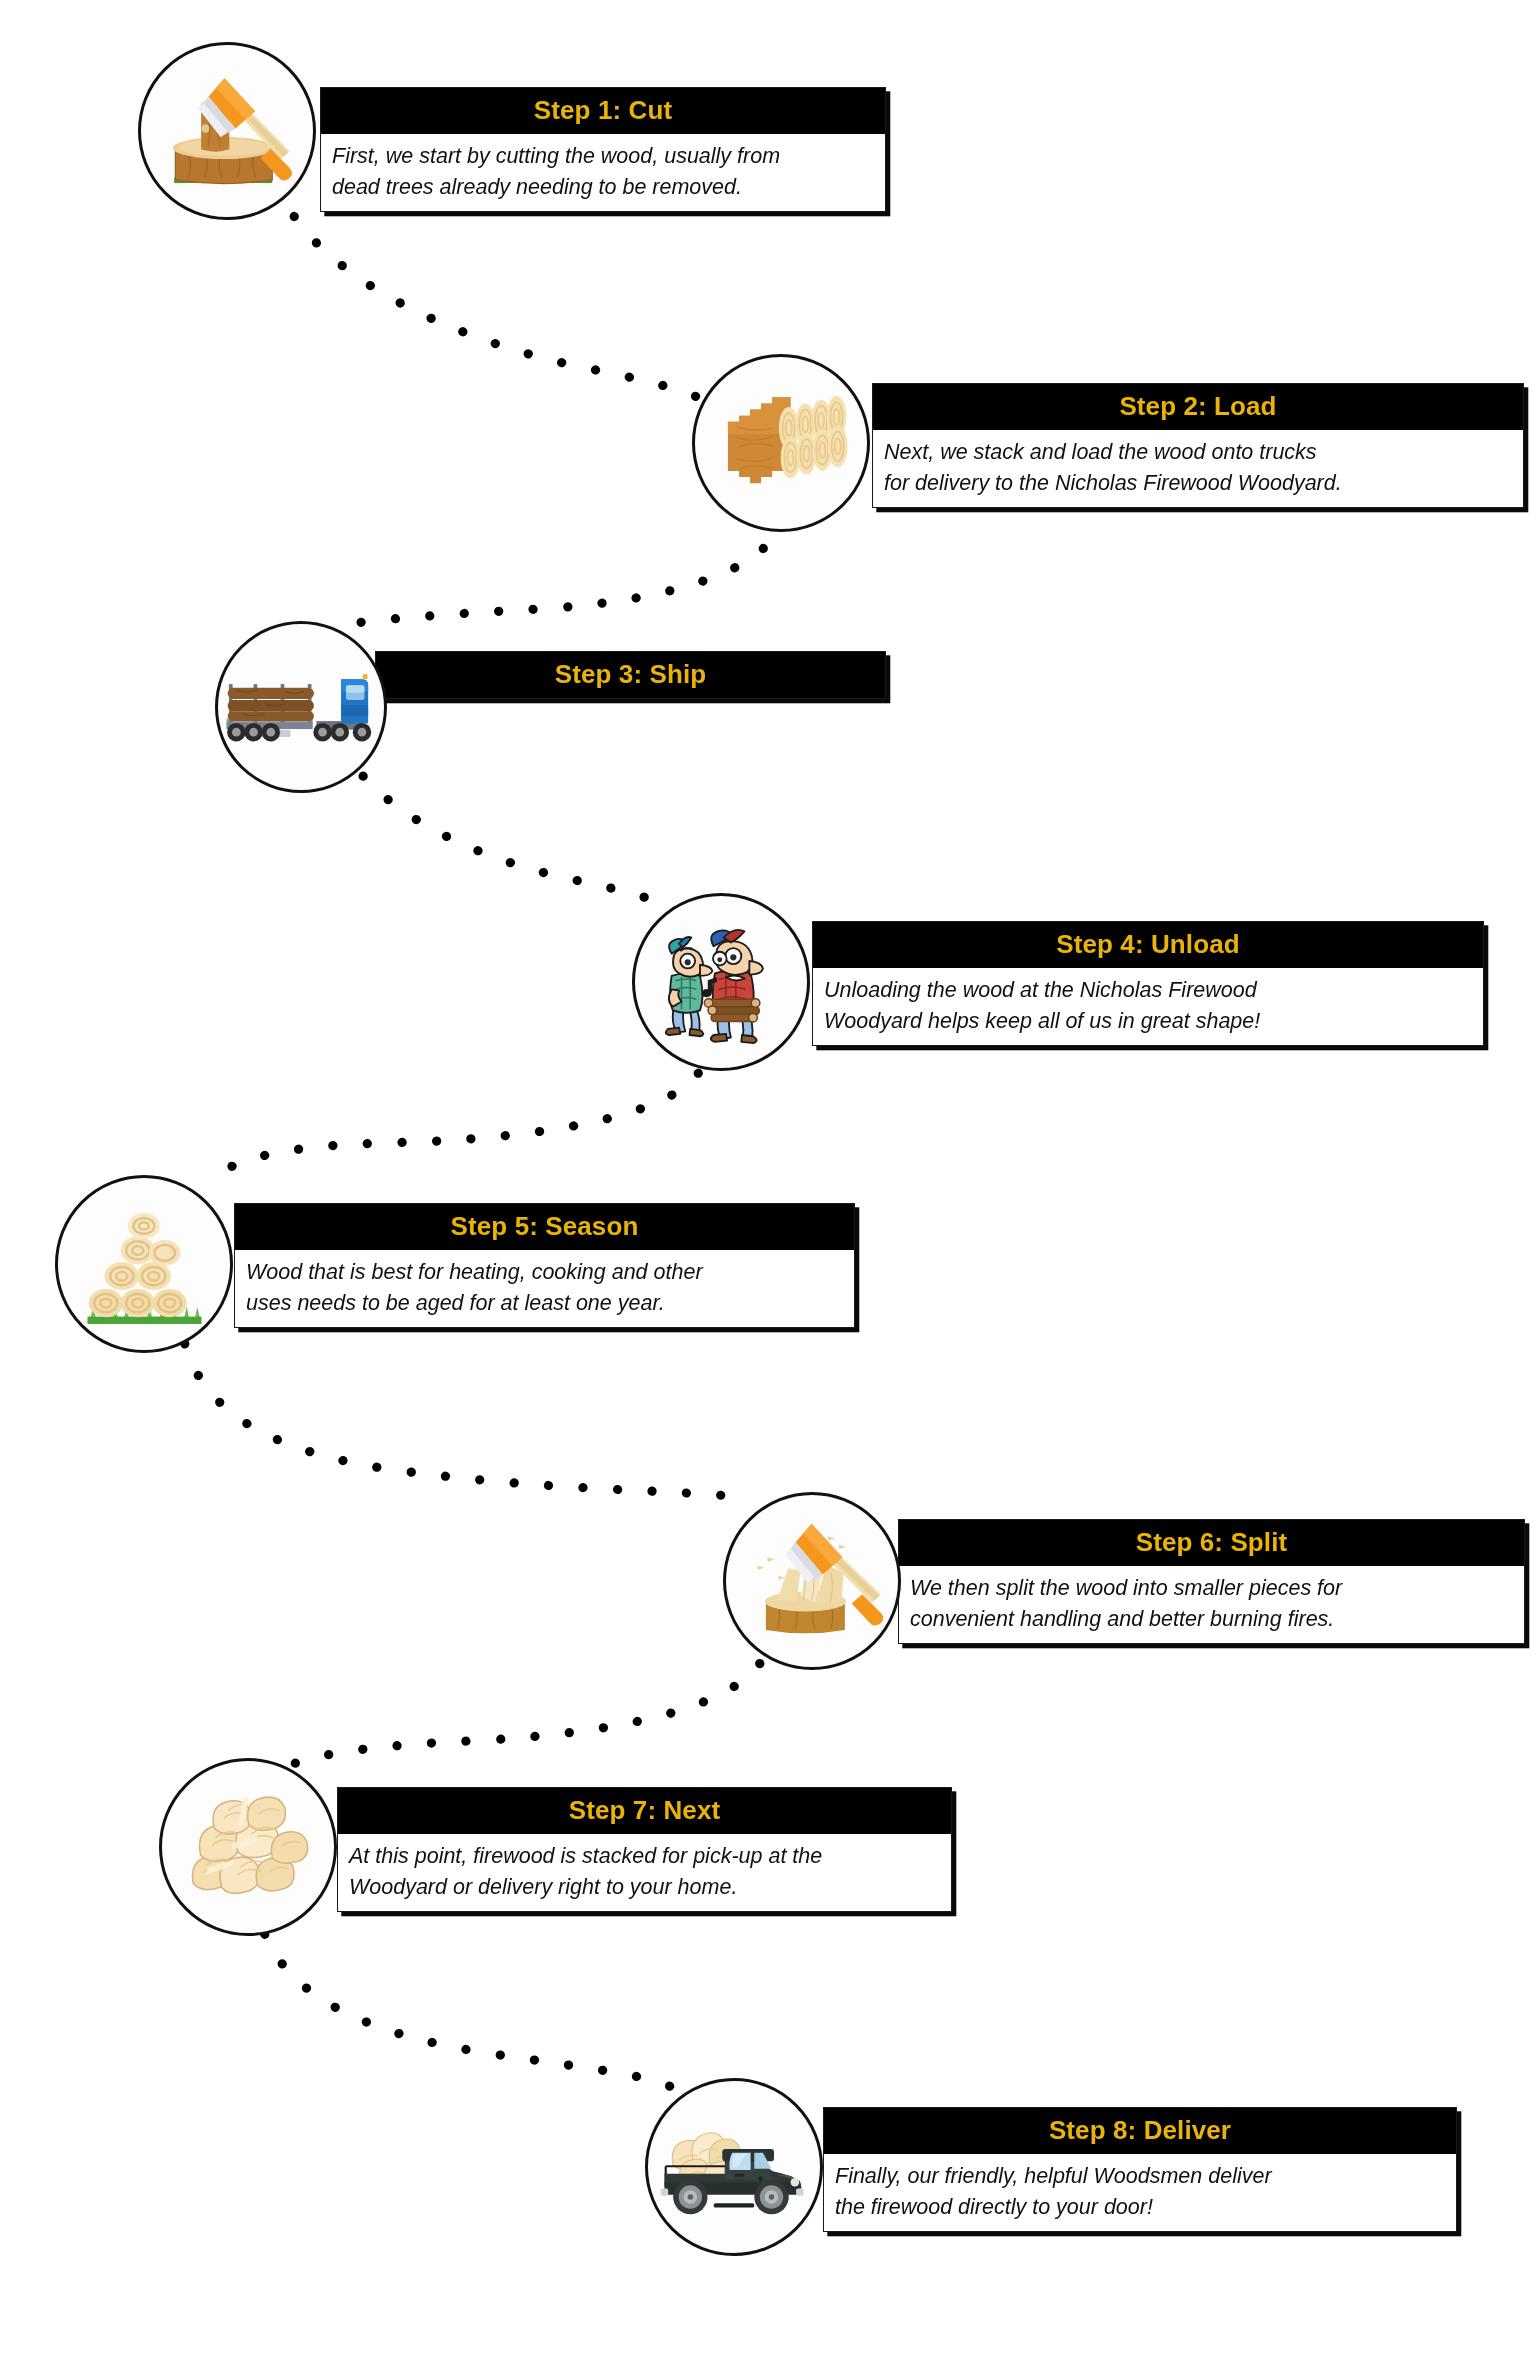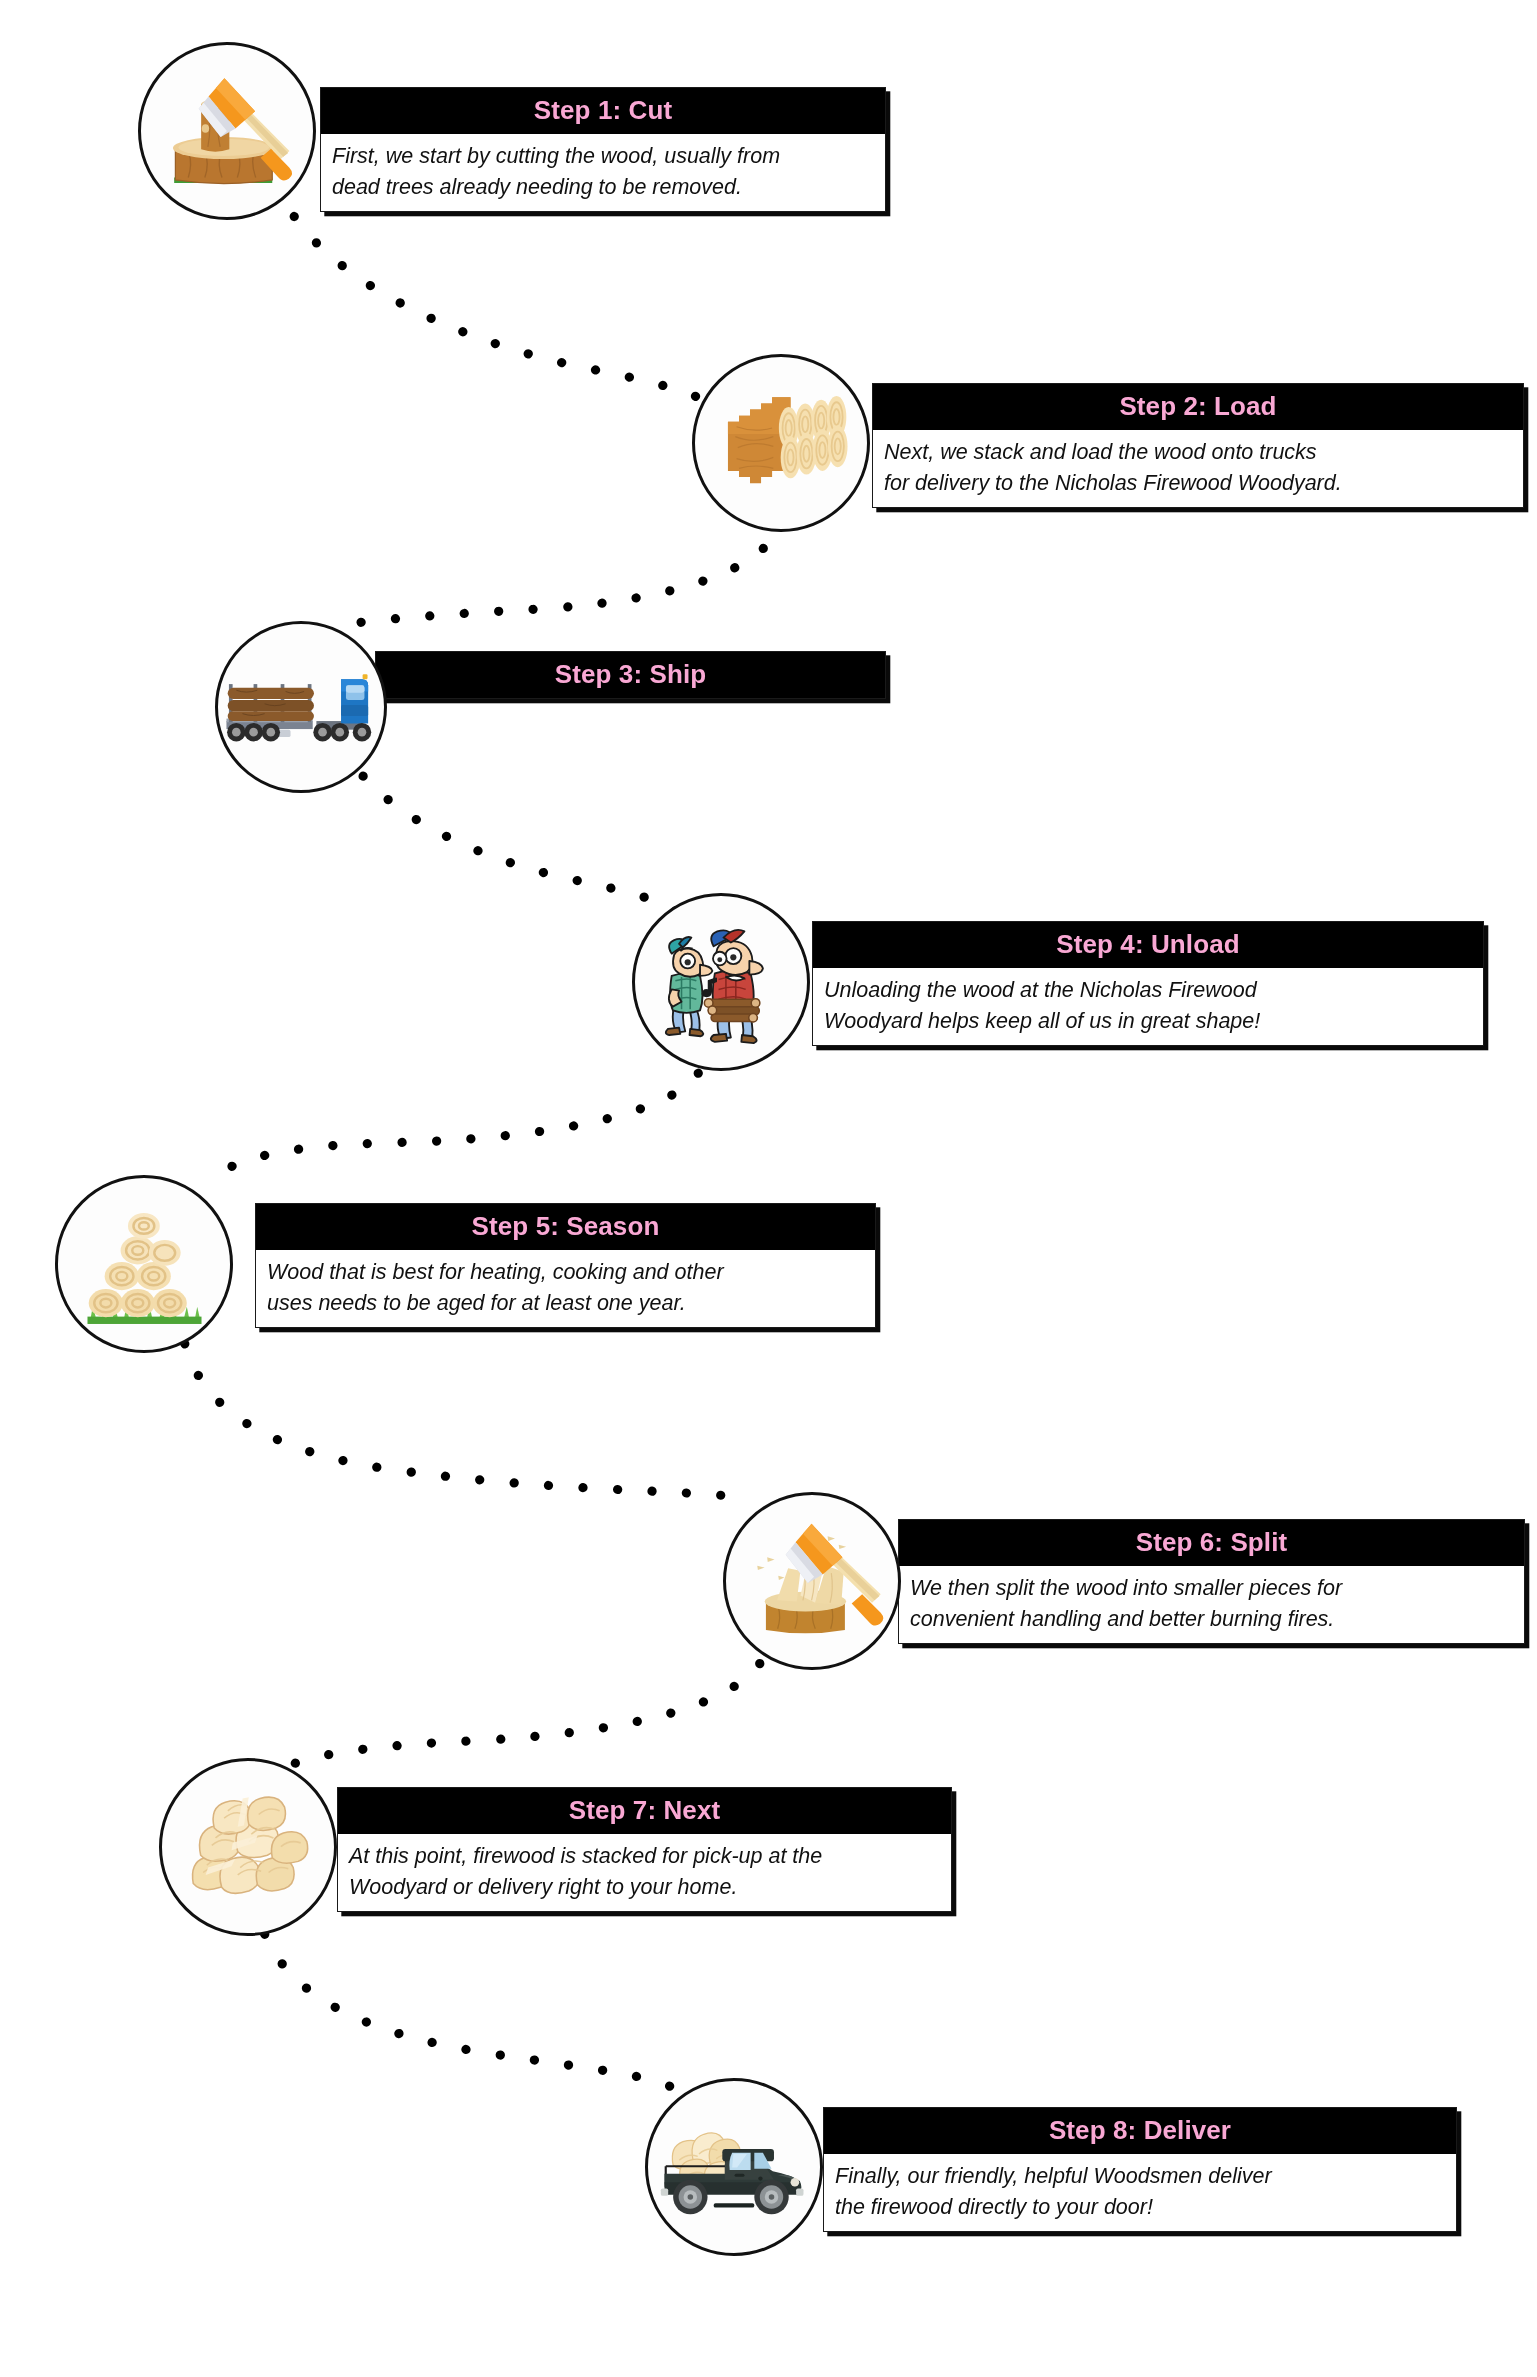--- a/index.html
+++ b/index.html
@@ -37,21 +37,21 @@
   }
   .card {
     position: absolute;
     background: #ffffff;
     border: 1.8px solid #1a1a1a;
     box-shadow: 4.3px 4.3px 0 0 #0a0a0a;
     z-index: 2;
   }
   .card-title {
     background: #000000;
-    color: #f9a8d4;
+    color: #eab308;
     text-align: center;
     font-size: 26px;
     font-weight: bold;
     letter-spacing: 0.1px;
     padding: 9.2px 6.2px 10.5px 6.2px;
     line-height: 1.0;
   }
   .card-body {
     background: #ffffff;
     color: #111111;
@@ -319,21 +319,21 @@
             <ellipse cx="172" cy="178" rx="7" ry="7" fill="#ddb584"></ellipse>
           </g>
 
           <path d="M100 118 v16 q-6 -3 -9 2 q-3 6 4 7 q8 1 9 -7 v-14 l8 -3 v-5z" fill="#1c1c1c"></path>
         </g>
       </svg>
     </div>
   </div>
 
   <div class="step">
-    <div class="card" style="left:234px; top:1203px; width:621px;margin-left:21px;">
+    <div class="card" style="left:234px; top:1203px; width:621px;">
       <div class="card-title">Step 5: Season</div>
       <div class="card-body">Wood that is best for heating, cooking and other
 uses needs to be aged for at least one year.</div>
     </div>
     <div class="bubble" style="left:55px; top:1175px; width:178px; height:178px;">
       <svg width="141" height="141" viewBox="0 0 230 230">
 
         <g fill="#6cc04a">
           <path d="M26 208 l5 -26 6 26z"></path>
             <path d="M44 210 l6 -30 5 30z"></path>

